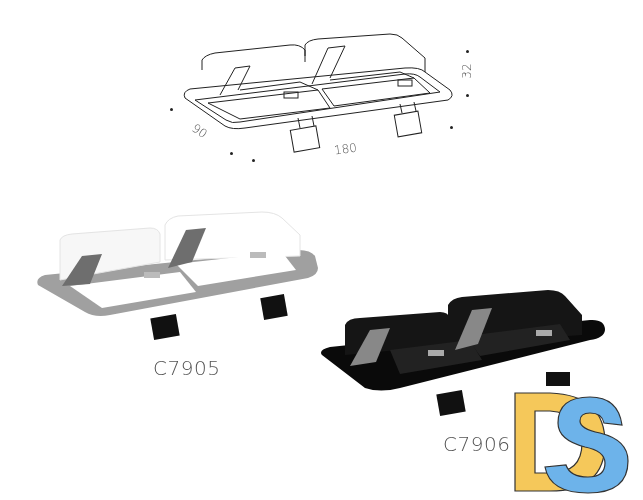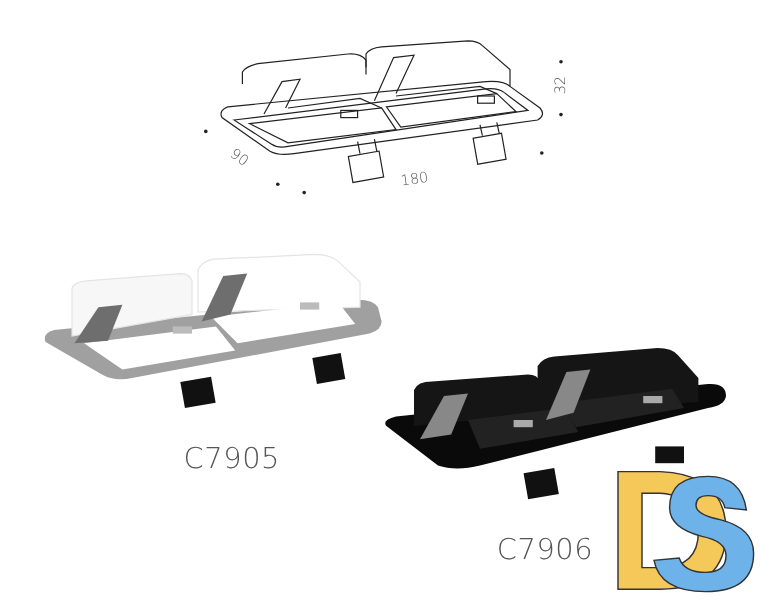--- a/index.html
+++ b/index.html
@@ -1,19 +1,19 @@
 <!DOCTYPE html>
 <html><head>
 <meta charset="utf-8">
 <style>
   html, body { margin:0; padding:0; background:#ffffff; }
   body { width:643px; height:500px; position:relative; overflow:hidden; font-family:"DejaVu Sans", sans-serif; }
   .abs { position:absolute; }
   .label { color:#555; font-weight:300; letter-spacing:0.5px; }
-  .model-label { font-size:24px;margin-top:12px; }
+  .model-label { font-size:20px; }
   .dim { font-size:11px; color:#555; font-weight:300; }
   .dot { width:3px; height:3px; background:#222; border-radius:50%; position:absolute; }
   svg { position:absolute; overflow:visible; }
 </style>
 </head>
 <body>
 
 <div>
   <svg class="abs" style="left:0;top:0" width="643" height="200" viewBox="0 0 643 200">
     <g fill="none" stroke="#222" stroke-width="1">
@@ -85,21 +85,21 @@
     <path d="M448 345 L448 305 Q452 298 462 297 L548 290 Q560 290 565 296 L582 315 L582 335 Z" fill="#151515"></path>
     <path d="M390 350 L470 340 L482 360 L400 374 Z" fill="#222"></path>
     <path d="M466 336 L560 324 L570 340 L480 356 Z" fill="#222"></path>
     <path d="M350 366 L370 330 L390 328 L376 362 Z" fill="#888"></path>
     <path d="M455 350 L472 310 L492 308 L478 344 Z" fill="#888"></path>
     <rect x="428" y="350" width="16" height="6" fill="#aaa"></rect>
     <rect x="536" y="330" width="16" height="6" fill="#aaa"></rect>
     <rect x="438" y="392" width="26" height="22" fill="#111" transform="rotate(-10 451 403)"></rect>
     <rect x="546" y="372" width="24" height="14" fill="#111"></rect>
   </svg>
-  <div class="abs label model-label" style="left:414px;top:432px">C7906</div>
+  <div class="abs label model-label" style="left:443px;top:432px">C7906</div>
 </div>
 
 <div>
   <svg class="abs" style="left:510px;top:385px" width="125" height="112" viewBox="0 0 125 112">
 
     <path d="M5 8 L40 8 Q95 10 95 58 Q95 106 40 106 L5 106 Z M25 26 L25 88 L40 88 Q72 88 72 58 Q72 28 40 26 Z" fill="#f5c85a" stroke="#333" stroke-width="1.2" fill-rule="evenodd"></path>
 
     <path d="M112 40 Q108 12 80 12 Q48 12 48 38 Q48 55 75 62 Q95 66 95 78 Q95 92 78 92 Q60 92 56 80 L35 82 Q40 108 78 108 Q118 108 118 76 Q118 55 90 48 Q70 44 70 36 Q70 28 80 28 Q92 28 94 38 Z" fill="#6db3ea" stroke="#333" stroke-width="1.2"></path>
   </svg>
 </div>

